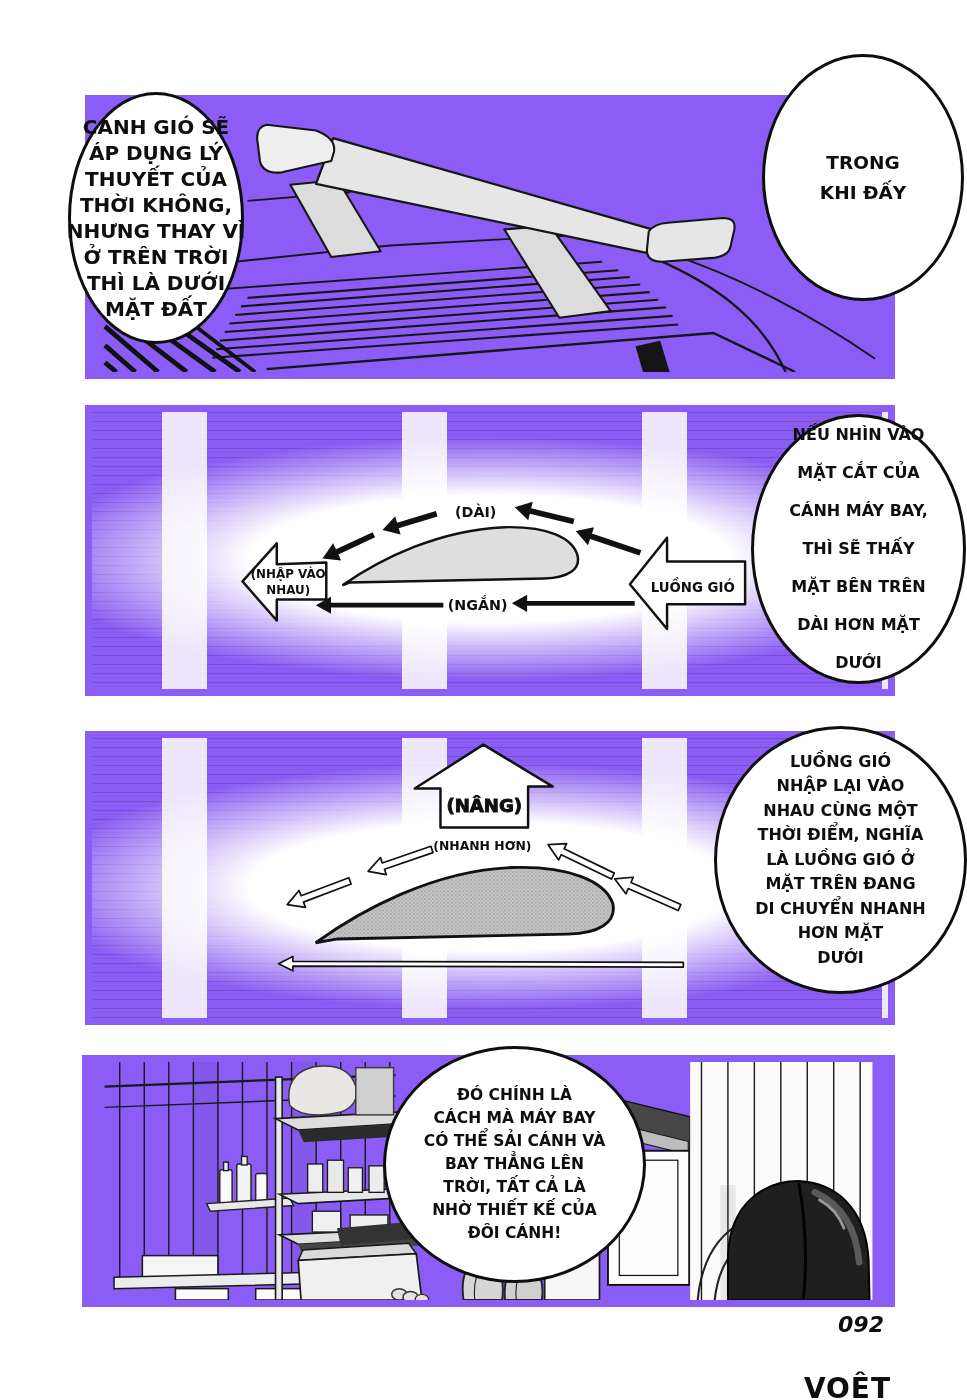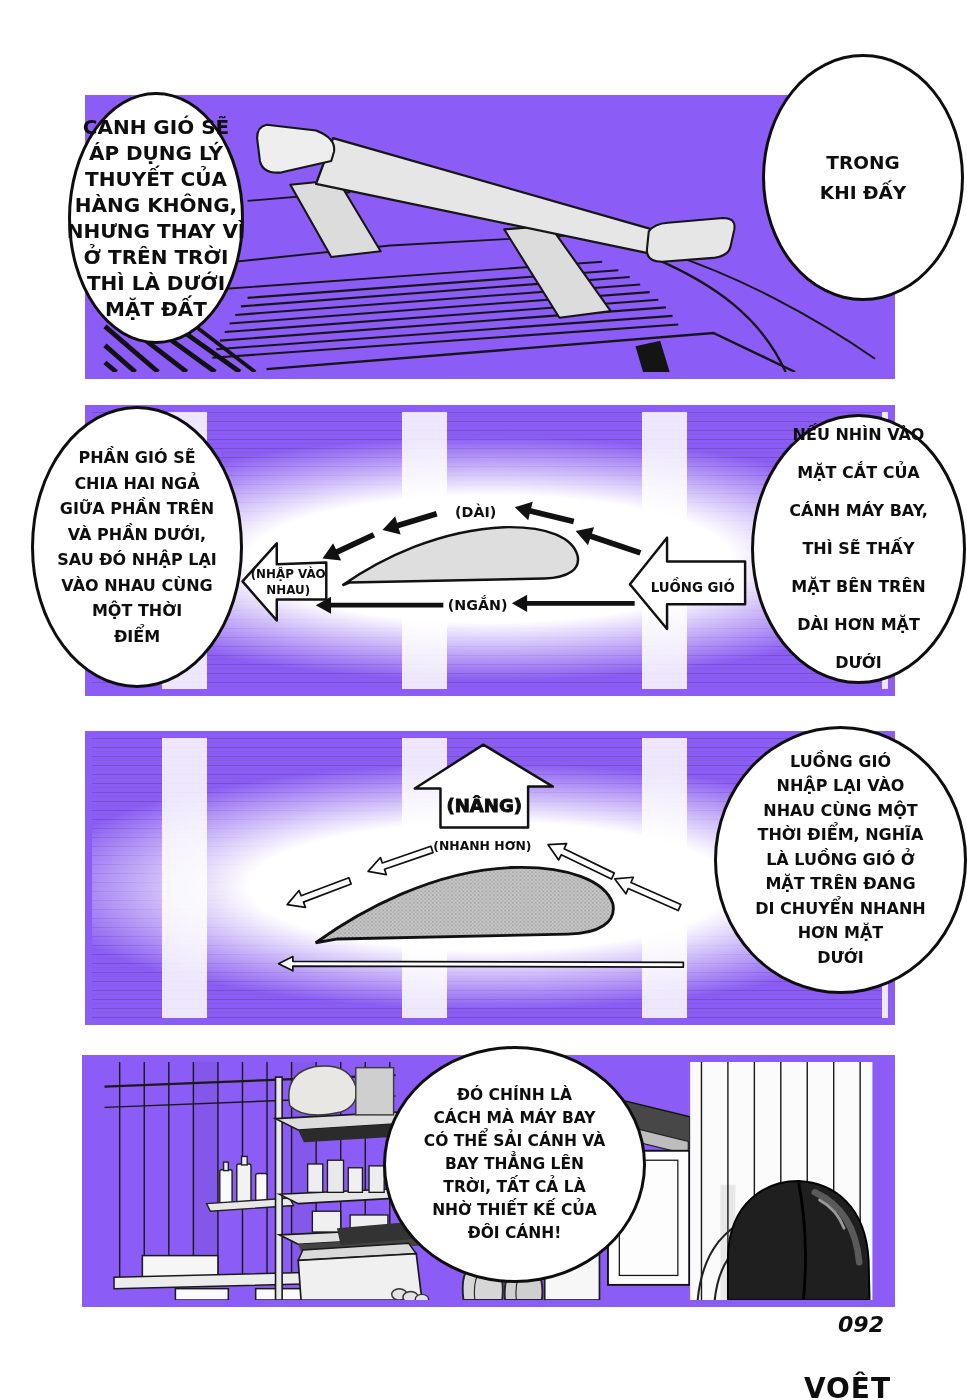--- a/index.html
+++ b/index.html
@@ -212,39 +212,29 @@
         <path d="M 735,128 C 742,165 744,208 740,252" fill="none" stroke="#000" stroke-width="3"></path>
         <path d="M 757,146 C 770,153 778,163 783,176" fill="none" stroke="#999" stroke-width="3" stroke-linecap="round"></path>
       </g>
     </svg>
   </section>
 
   <div class="bubble" style="left:68px;top:92px;width:176px;height:252px;font-size:20px;line-height:26px;">
       <div>CÁNH GIÓ SẼ</div>
       <div>ÁP DỤNG LÝ</div>
       <div>THUYẾT CỦA</div>
-      <div>HÀNG KHÔNG,</div>
+      <div>THỜI KHÔNG,</div>
       <div>NHƯNG THAY VÌ</div>
       <div>Ở TRÊN TRỜI</div>
       <div>THÌ LÀ DƯỚI</div>
       <div>MẶT ĐẤT</div>
     </div>
   <div class="bubble" style="left:762px;top:54px;width:202px;height:247px;font-size:18.5px;line-height:30px;text-align:center;">
       <div>TRONG</div>
       <div>KHI ĐẤY</div>
-    </div>
-  <div class="bubble" style="left:31px;top:406px;width:212px;height:282px;font-size:16px;line-height:25.5px;">
-      <div>PHẦN GIÓ SẼ</div>
-      <div>CHIA HAI NGẢ</div>
-      <div>GIỮA PHẦN TRÊN</div>
-      <div>VÀ PHẦN DƯỚI,</div>
-      <div>SAU ĐÓ NHẬP LẠI</div>
-      <div>VÀO NHAU CÙNG</div>
-      <div>MỘT THỜI</div>
-      <div>ĐIỂM</div>
     </div>
   <div class="bubble" style="left:751px;top:414px;width:215px;height:270px;font-size:16px;line-height:26px;gap:12px;">
       <div>NẾU NHÌN VÀO</div>
       <div>MẶT CẮT CỦA</div>
       <div>CÁNH MÁY BAY,</div>
       <div>THÌ SẼ THẤY</div>
       <div>MẶT BÊN TRÊN</div>
       <div>DÀI HƠN MẶT</div>
       <div>DƯỚI</div>
     </div>

